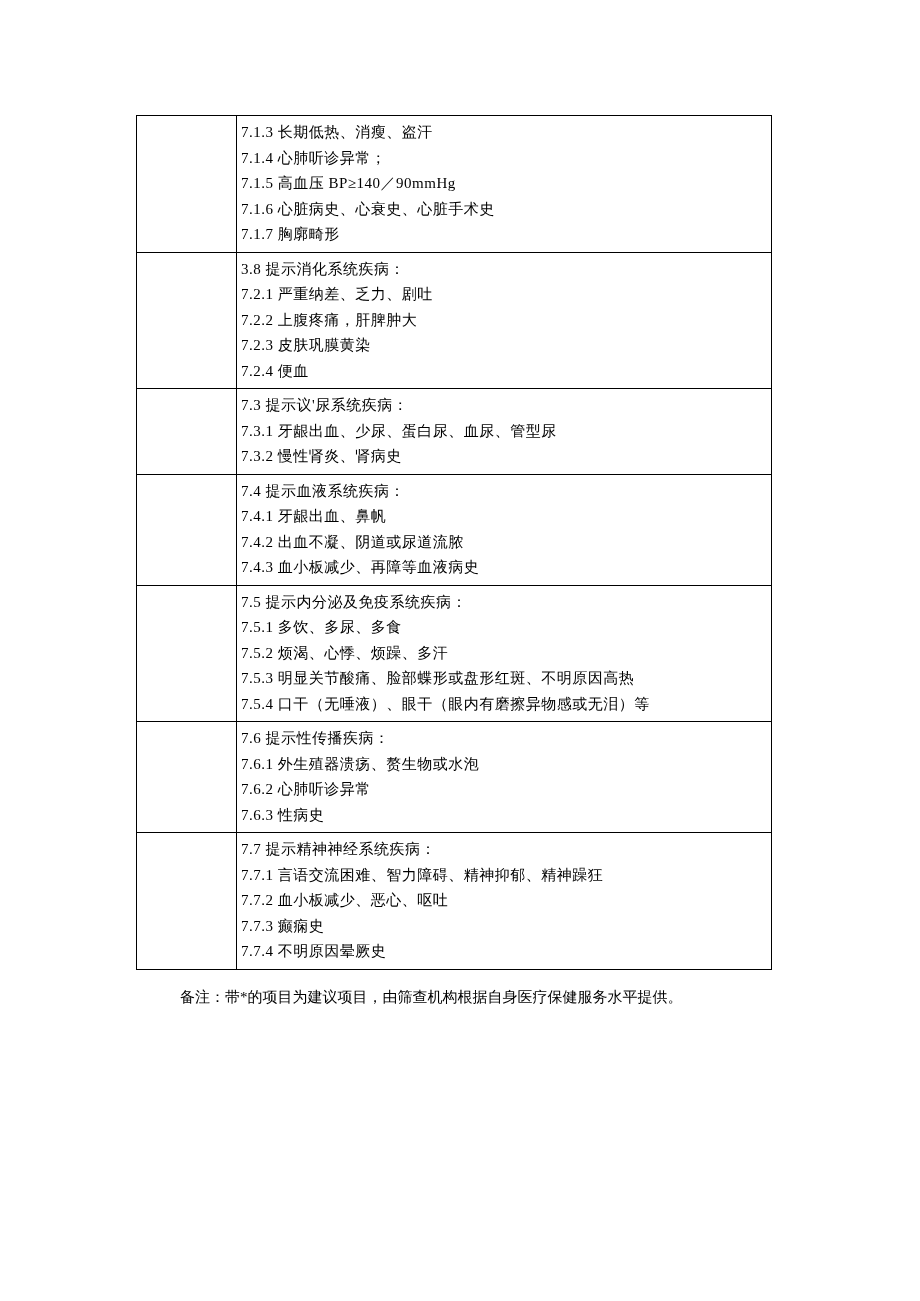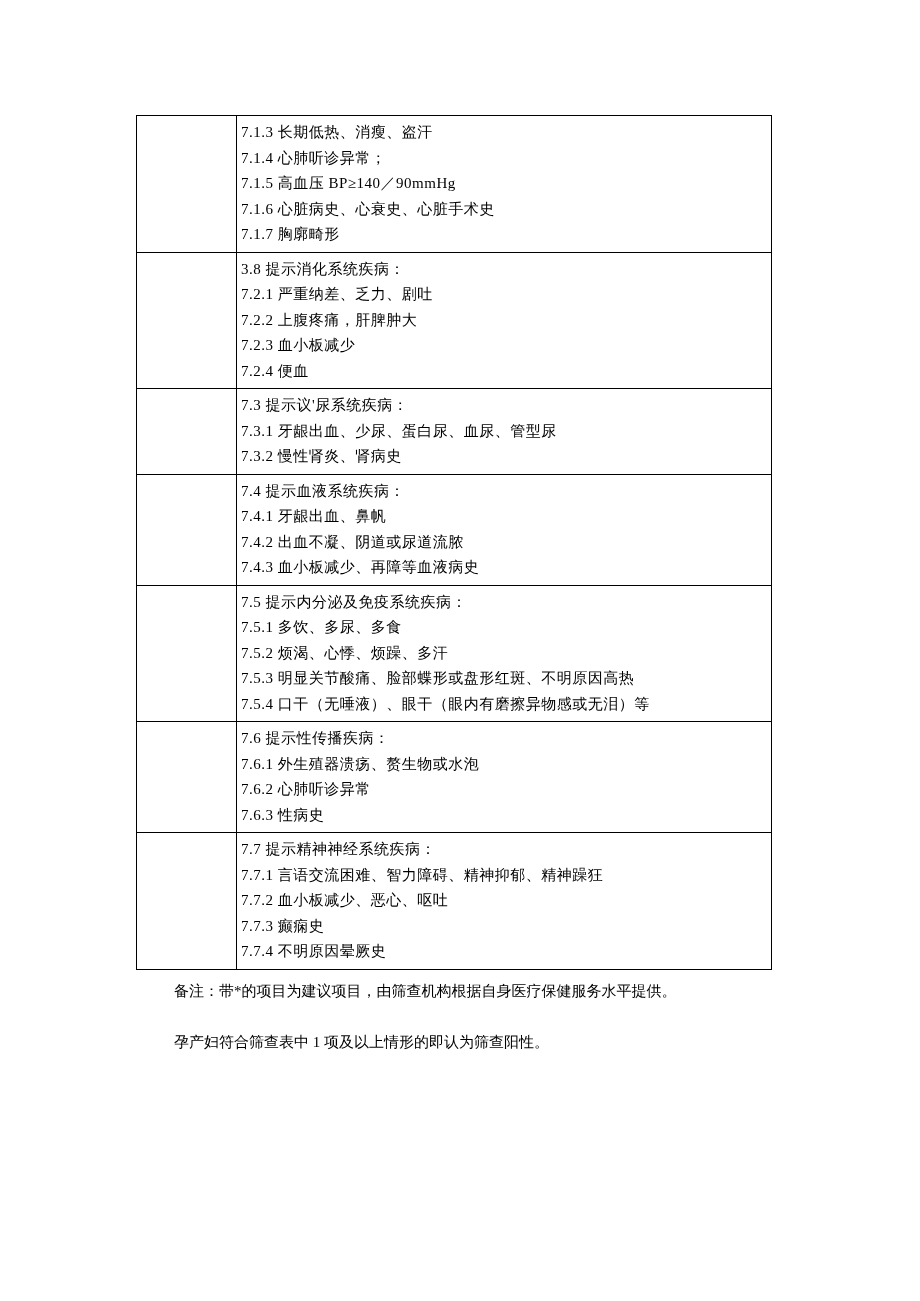--- a/index.html
+++ b/index.html
@@ -33,21 +33,21 @@
   .line {
     line-height: 1.7;
     letter-spacing: 0.5px;
     white-space: nowrap;
   }
   .notes {
     margin-top: 6px;
     line-height: 1.8;
   }
   .notes p {
-    margin: 8px;
+    margin: 14px;
     text-indent: 2em;
   }
   .notes p.gap { margin-top: 24px; }
 </style>
 </head>
 <body>
 
 <div class="page">
 
   <table class="checklist">
@@ -68,21 +68,21 @@
             </div>
           </td>
         </tr>
         <tr>
           <td></td>
           <td>
             <div class="cell-inner">
               <div class="line">3.8 提示消化系统疾病：</div>
               <div class="line">7.2.1 严重纳差、乏力、剧吐</div>
               <div class="line">7.2.2 上腹疼痛，肝脾肿大</div>
-              <div class="line">7.2.3 血小板减少</div>
+              <div class="line">7.2.3 皮肤巩膜黄染</div>
               <div class="line">7.2.4 便血</div>
             </div>
           </td>
         </tr>
         <tr>
           <td></td>
           <td>
             <div class="cell-inner">
               <div class="line">7.3 提示议'尿系统疾病：</div>
               <div class="line">7.3.1 牙龈出血、少尿、蛋白尿、血尿、管型尿</div>
@@ -134,16 +134,15 @@
               <div class="line">7.7.3 癫痫史</div>
               <div class="line">7.7.4 不明原因晕厥史</div>
             </div>
           </td>
         </tr>
       </tbody>
   </table>
 
   <div class="notes">
     <p>备注：带*的项目为建议项目，由筛查机构根据自身医疗保健服务水平提供。</p>
-    <p class="gap">孕产妇符合筛查表中 1 项及以上情形的即认为筛查阳性。</p>
   </div>
 
 </div>
 
 </body></html>

